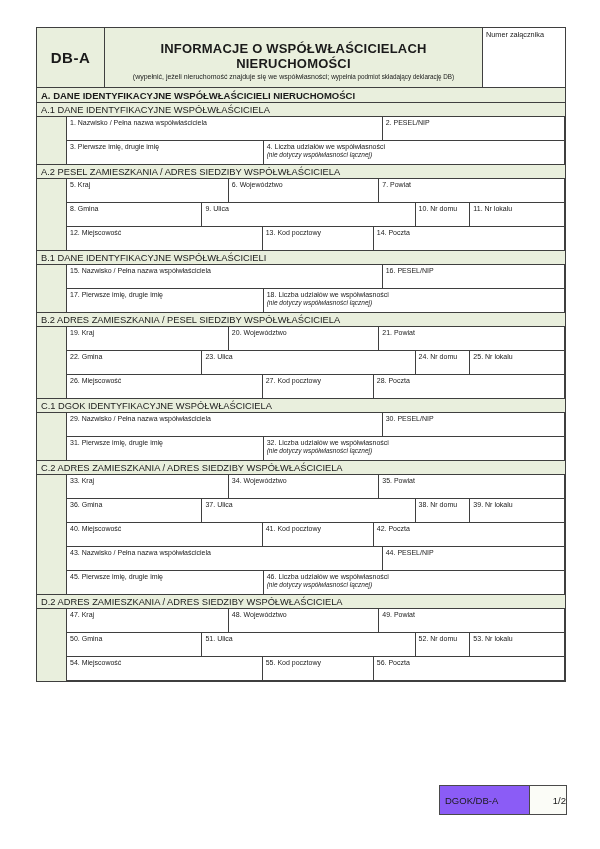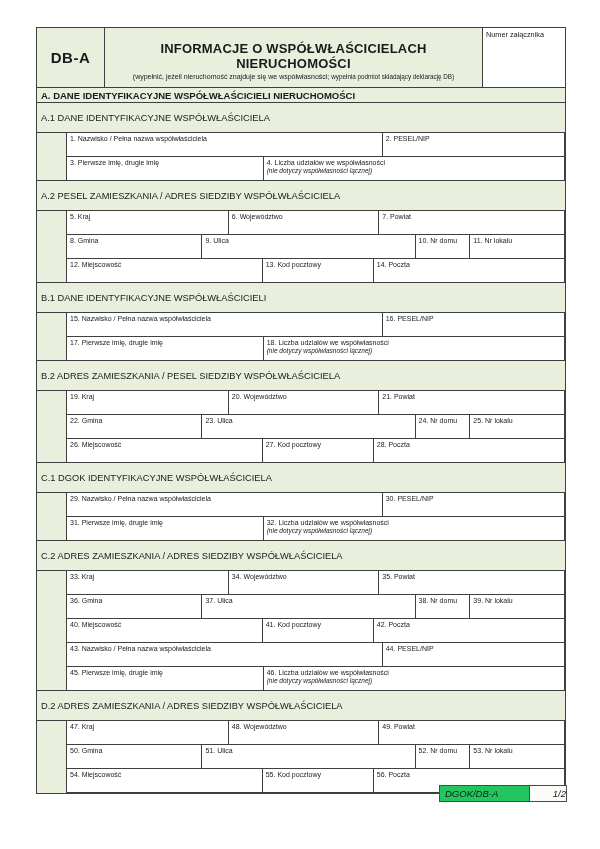--- a/index.html
+++ b/index.html
@@ -33,21 +33,21 @@
     width:82px; background:#ffffff;
     font-size:7.3px; padding:2px 2px 16px 3px;
   }
   
   .main-header {
     height:15px; display:flex; align-items:center;
     padding-left:4px; font-size:9.5px; font-weight:bold;
     border-bottom:1px solid #3f3f3f;
   }
   .sub-header {
-    height:31px; display:flex; align-items:center;
+    height:15px; display:flex; align-items:center;
     padding-left:4px; font-size:9.3px;
     border-bottom:1px solid #3f3f3f; border-top:1px solid #3f3f3f;
     margin-top:-1px;
   }
   
   .rows { padding-left:30px; } 
   .row { display:grid; height:25px; margin-top:-1px; }
   .r-id-1 { grid-template-columns:63.4% 36.6%; }
   .r-id-2 { grid-template-columns:39.5% 60.5%; }
   .r-ad-1 { grid-template-columns:32.5% 30.2% 37.3%; }
@@ -59,22 +59,22 @@
     margin-left:-1px;
     width:calc(100% + 1px);
     height:100%;
     padding:2px 3px 0 3px;
     font-size:7px; line-height:1.18;
     overflow:hidden;
   }
   .f-note { font-size:6.5px; font-style:italic; }
   
   .footer-box {
-    position:absolute; left:439px; top:785px; width:128px; height:17px;
-    border:1px solid #4a4a4a; display:flex; background:#22c55e;font-style:italic;
+    position:absolute; left:439px; top:785px; width:128px; height:30px;
+    border:1px solid #4a4a4a; display:flex; background:#8b5cf6;
   }
   .footer-left {
     width:91px; border-right:1px solid #4a4a4a;
     font-size:9.5px; display:flex; align-items:center; padding-left:5px;
   }
   .footer-right {
     flex:1; background:#fbfcf7;
     font-size:9.5px; display:flex; align-items:center; justify-content:center;padding-left:23px;
   }
 </style>

